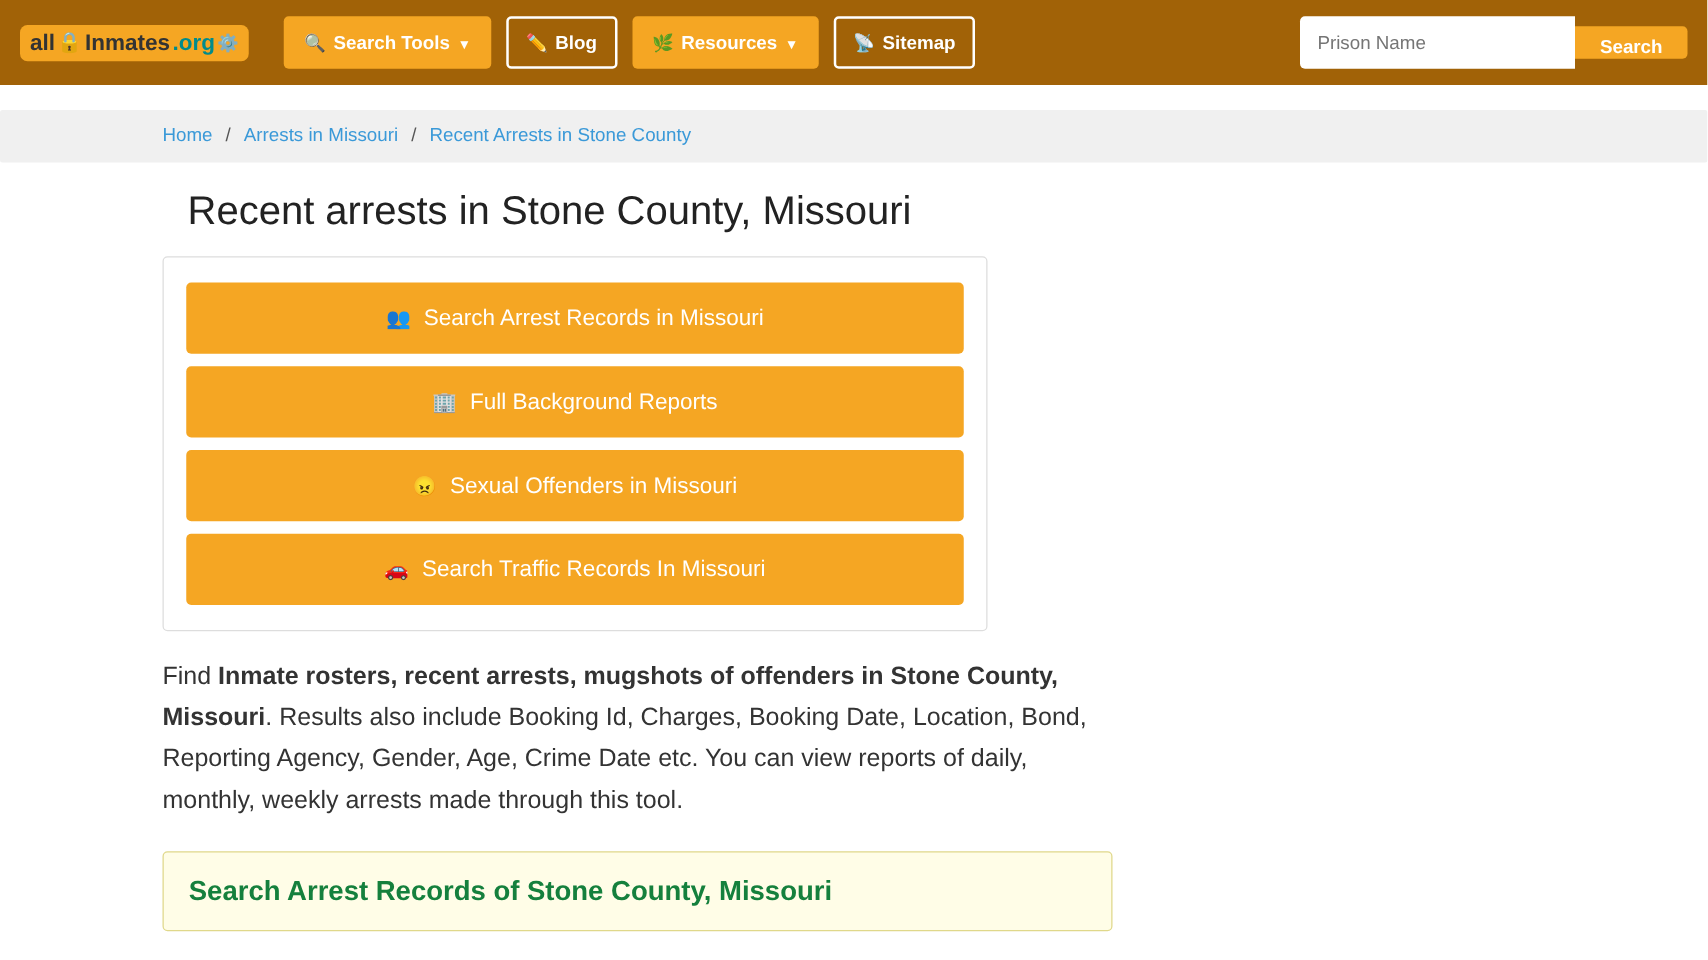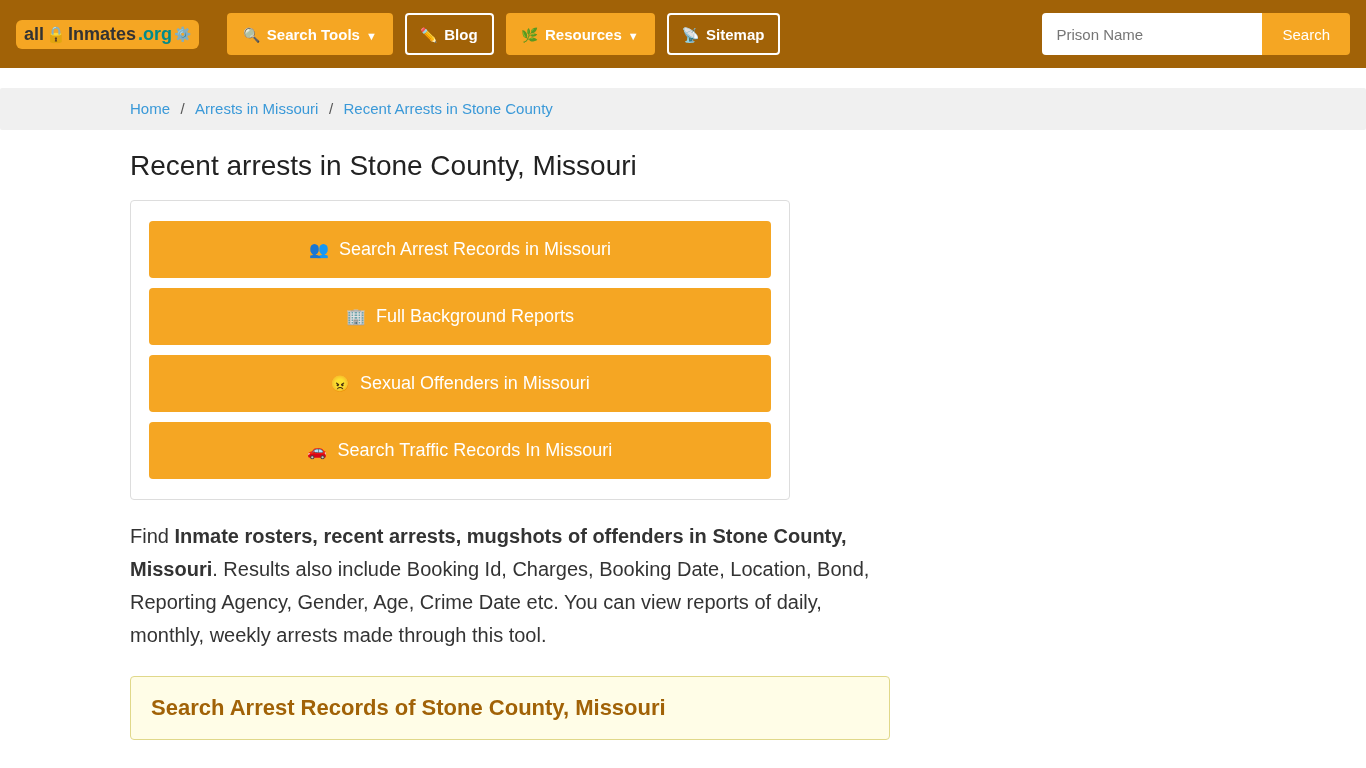--- a/index.html
+++ b/index.html
@@ -71,24 +71,24 @@
       height: 42px;
       outline: none;
       color: #999;
     }
     .search-btn {
       background: #f5a623;
       color: #fff;
       border: none;
       padding: 8px 20px;
       font-size: 15px;
-      font-weight: normal;
+      font-weight: bold;
       cursor: pointer;
       border-radius: 0 4px 4px 0;
-      height: 42px;
+      height: 26px;
     }
 
     
     .breadcrumb-area {
       background: #f0f0f0;
       padding: 12px 130px;
       margin-top: 20px;
       border-radius: 2px;
     }
     .breadcrumb-area a, .breadcrumb-area span {
@@ -101,24 +101,25 @@
       margin: 0 6px;
     }
     .breadcrumb-area .current { color: #3a99d8; }
 
     
     .main-content {
       padding: 0 130px;
       margin-top: 20px;
     }
     .page-title {
-      font-size: 28px;
+      font-size: 32px;
       font-weight: normal;
       color: #222;
       margin-bottom: 18px;
+      margin-left: 20px;
     }
 
     
     .card {
       border: 1px solid #ddd;
       border-radius: 4px;
       padding: 20px 18px;
       background: #fff;
       max-width: 660px;
       display: flex;
@@ -155,21 +156,21 @@
     
     .bottom-section {
       background: #fffde7;
       border: 1px solid #e0d88a;
       border-radius: 4px;
       padding: 18px 20px;
       margin-top: 24px;
       max-width: 760px;
     }
     .bottom-section-title {
-      color: #a16207;
+      color: #15803d;
       font-size: 22px;
       font-weight: bold;
     }
 
     
     .icon-people::before { content: "👥"; font-size: 16px; }
     .icon-angry::before { content: "😠"; font-size: 16px; }
     .icon-building::before { content: "🏢"; font-size: 16px; }
     .icon-car::before { content: "🚗"; font-size: 16px; }
     .icon-search::before { content: "🔍"; font-size: 14px; }

